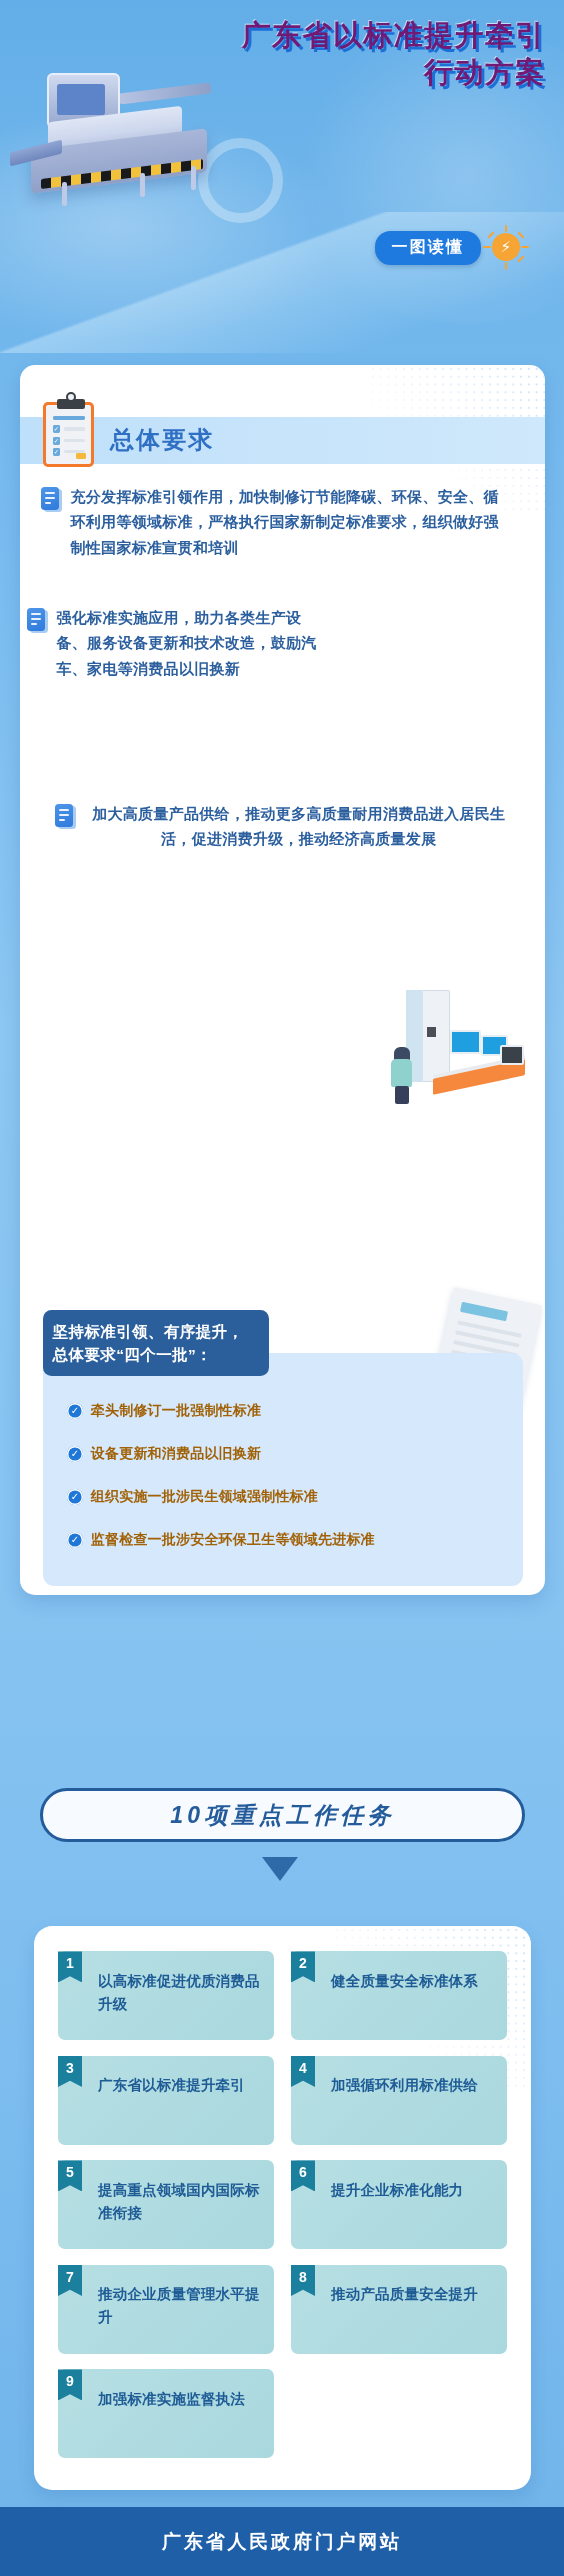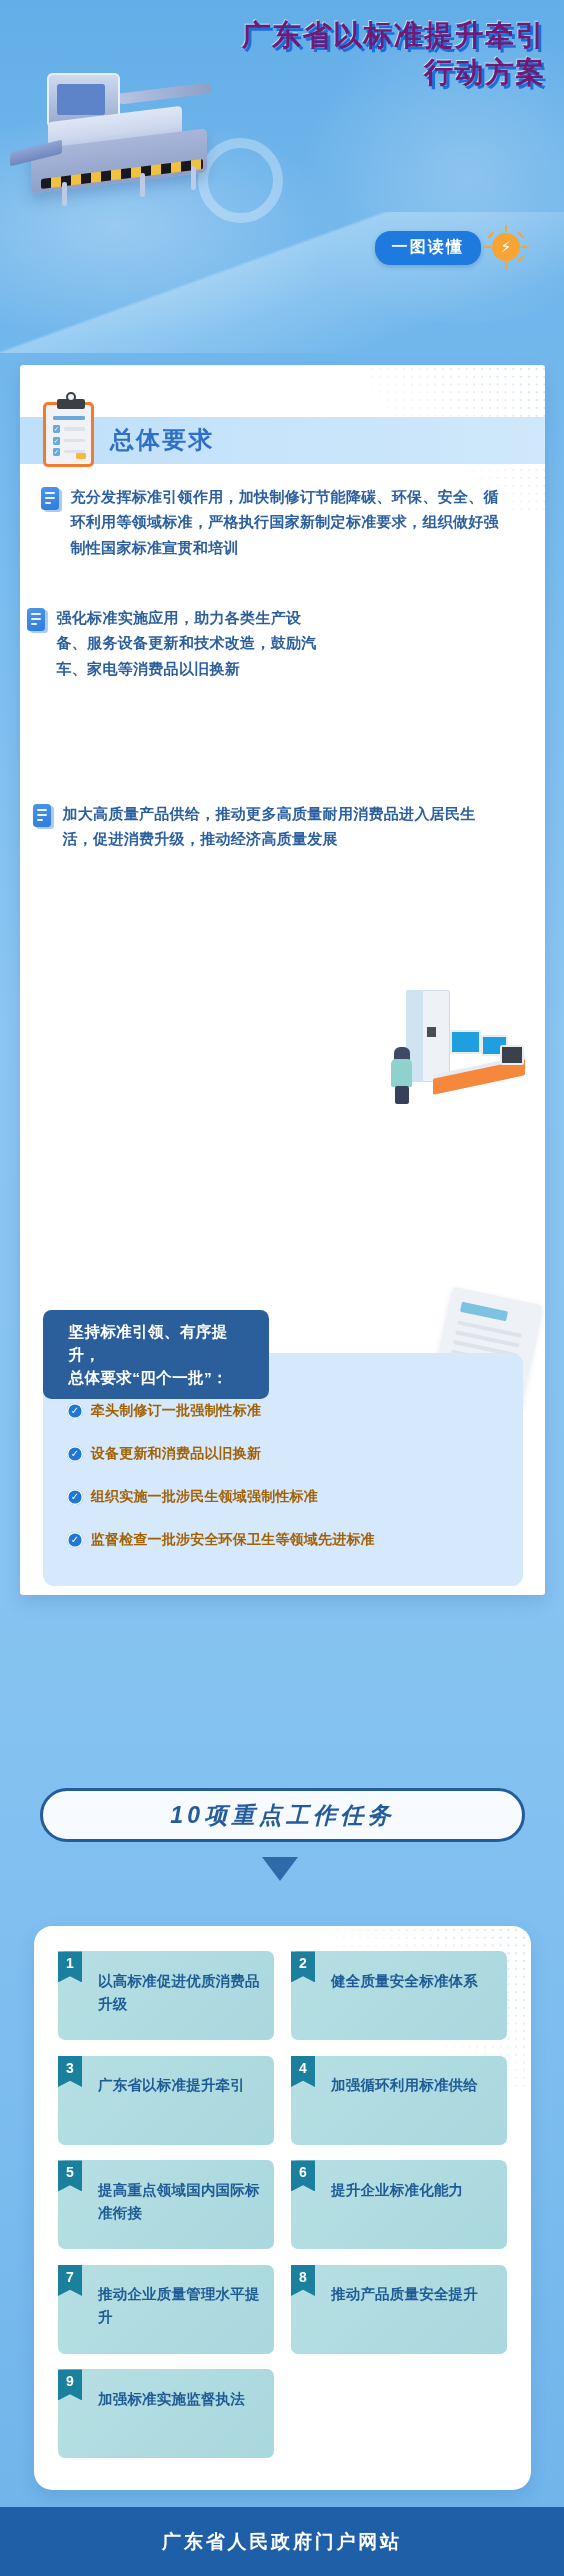--- a/index.html
+++ b/index.html
@@ -65,21 +65,21 @@
   .mc-belt{position:absolute;left:28px;top:106px;width:162px;height:10px;
     background:repeating-linear-gradient(90deg,#17191c 0 10px,#f2c23c 10px 20px);
     transform:skewY(-7deg);border-radius:2.1px;}
   .mc-leg{position:absolute;width:5px;height:24px;background:#bfcbe6;border-radius:2.1px;}
   .mc-tray{position:absolute;left:-2.8px;top:83px;width:52px;height:14px;
     background:linear-gradient(180deg,#8fa5d4,#6f87bd);transform:skewY(-14deg);border-radius:2.8px;}
 
   
   .card-main{
     position:absolute; left:20px; top:365px; width:525px; height:1230px;
-    background:#ffffff; border-radius:3px;
+    background:#ffffff; border-radius:15px;
     box-shadow:0 7px 18.3px rgba(30,80,150,.18);
     overflow:hidden;
   }
   .card-dots{
     position:absolute;right:0;top:0;width:176px;height:148px;
     background-image:radial-gradient(#cfe2f6 1.1px, transparent 1.2px);
     background-size:7.8px 7.8px;
     -webkit-mask-image:linear-gradient(225deg,#000,transparent 72%);
             mask-image:linear-gradient(225deg,#000,transparent 72%);
   }
@@ -118,21 +118,21 @@
   .sp-desk2{position:absolute;left:44px;top:79px;width:92px;height:8.5px;background:#e8ecf1;transform:skewY(-12deg);}
   .sp-mon{position:absolute;background:#1f9fe0;border:2.1px solid #e9eef3;border-radius:2.1px;}
   .sp-mon.d{background:#3b4149;}
   .sp-man-h{position:absolute;left:5.6px;top:61px;width:15.5px;height:14px;background:#3c4a63;border-radius:6.3px 6.3px 2.8px 2.8px;}
   .sp-man-b{position:absolute;left:2.8px;top:73px;width:21px;height:28px;background:#8fd1cd;border-radius:5px 5px 2.1px 2.1px;}
   .sp-man-l{position:absolute;left:6.3px;top:100px;width:14px;height:18.3px;background:#36405a;border-radius:2.1px;}
 
   
   .blue-label{
     position:absolute;left:22.6px;top:945px;width:226px;
-    background:#2b5f9c;border-radius:8.5px;padding:10px 26px;
+    background:#2b5f9c;border-radius:8.5px;padding:10px 10px;
     color:#fff;font-size:15.5px;font-weight:bold;line-height:23px;letter-spacing:0.4px;
   }
   
   .lb-panel{position:absolute;left:22.6px;width:480px;background:#d6e8fb;border-radius:11.3px;}
   .chk-row{display:flex;align-items:center;gap:7.8px;}
   .chk{flex:0 0 auto;width:16px;height:16px;border-radius:50%;
     background:#1f78d8;color:#fff;font-size:10px;line-height:16px;text-align:center;font-weight:bold;
     box-shadow:0 0 0 1.4px #ffffff inset;}
   .chk-txt{font-size:14px;font-weight:bold;color:#a16207;letter-spacing:0.2px;}
 
@@ -275,21 +275,21 @@
       <span class="sh"></span>
         <span class="fr">
         <i style="left:4.2px;top:5.6px;width:10px;height:2.1px;"></i>
         <i style="left:4.2px;top:10.6px;width:10px;height:2.1px;"></i>
         <i style="left:4.2px;top:15.5px;width:6.3px;height:2.1px;"></i>
       </span>
     </span>
     <p>强化标准实施应用，助力各类生产设备、服务设备更新和技术改造，鼓励汽车、家电等消费品以旧换新</p>
   </div>
 
-  <div class="para" style="left:13px;top:436px;width:458px;">
+  <div class="para" style="left:35px;top:436px;width:458px;text-align:center;">
     <span class="doc-icon">
       <span class="sh"></span>
         <span class="fr">
         <i style="left:4.2px;top:5.6px;width:10px;height:2.1px;"></i>
         <i style="left:4.2px;top:10.6px;width:10px;height:2.1px;"></i>
         <i style="left:4.2px;top:15.5px;width:6.3px;height:2.1px;"></i>
       </span>
     </span>
     <p>加大高质量产品供给，推动更多高质量耐用消费品进入居民生活，促进消费升级，推动经济高质量发展</p>
   </div>

